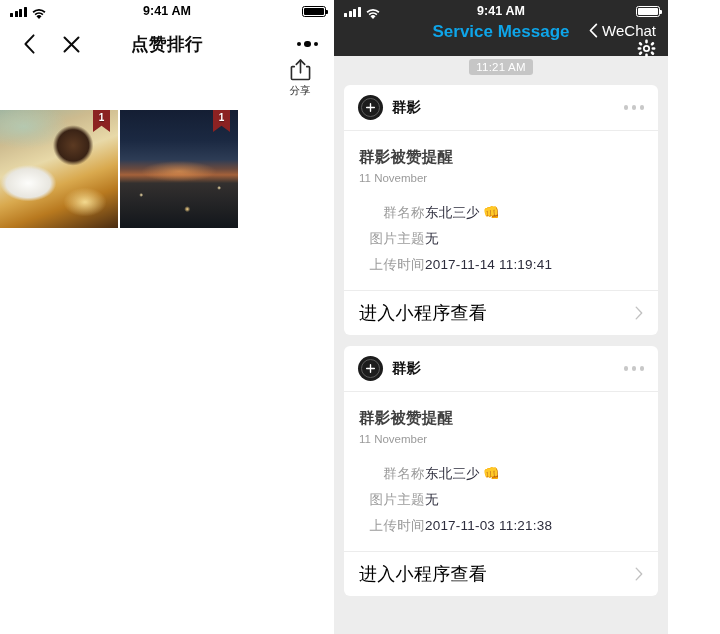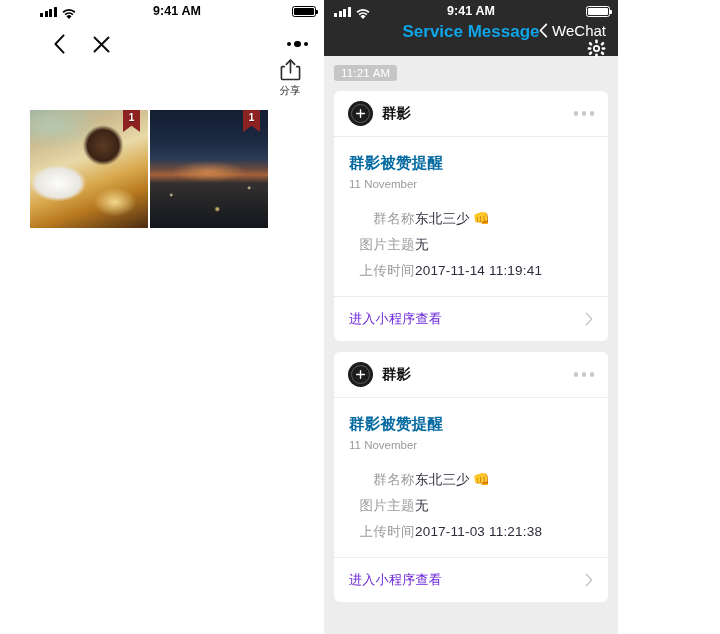--- a/index.html
+++ b/index.html
@@ -2,21 +2,21 @@
 <html><head>
 <meta charset="utf-8">
 <style>
   * { box-sizing: border-box; margin: 0; padding: 0; }
   html, body {
     width: 720px; height: 634px;
     font-family: "Liberation Sans", "DejaVu Sans", sans-serif;
     background: #ffffff;
     overflow: hidden;
   }
-  .screen { position: relative; width: 588px; height: 634px; display: flex; margin-left: 30px; }
+  .screen { position: relative; width: 668px; height: 634px; display: flex; }
 
   
   .left-panel {
     width: 360px; height: 634px;
     background: #ffffff;
     position: relative;
     overflow: hidden;
   }
   .status-bar {
     height: 22px;
@@ -136,21 +136,21 @@
   .r-back { display: flex; align-items: center; gap: 4px; cursor: pointer; z-index: 2; }
   .r-back-chev { width: 9px; height: 15px; }
   .r-back-label { color: #ffffff; font-size: 15px; }
   .r-title {
     position: absolute; left: 0; right: 0; text-align: center;
     color: #0ea5e9; font-size: 17px; font-weight: bold; pointer-events: none;
   }
   .r-gear { margin-left: auto; z-index: 2; cursor: pointer; display: flex; align-items: center; }
 
   .chat-body { padding: 0 10px; position: relative; height: 578px; }
-  .time-pill-wrap { display: flex; padding: 9px 0 10px; }
+  .time-pill-wrap { display: flex; justify-content: center; padding: 3px 0 10px; }
   .time-pill {
     background: #c6c6c6; color: #ffffff; font-size: 11.5px;
     padding: 2px 7px; border-radius: 3px; letter-spacing: 0.2px;
   }
 
   .msg-card {
     background: #ffffff; border-radius: 6px; overflow: hidden; margin-bottom: 11px;
   }
   .card-head {
     height: 46px; display: flex; align-items: center; padding: 0 14px;
@@ -164,33 +164,33 @@
   .avatar::before {
     content: ""; position: absolute; inset: 3px; border-radius: 50%;
     border: 1.6px solid #5a5a5a;
   }
   .avatar-plus { width: 11px; height: 11px; }
   .card-head-name { margin-left: 9px; font-size: 14.5px; font-weight: bold; color: #141414; }
   .card-head-dots { margin-left: auto; display: flex; gap: 3.5px; cursor: pointer; padding: 6px 0; }
   .card-head-dots b { width: 4.5px; height: 4.5px; border-radius: 50%; background: #c8c8c8; display: block; }
 
   .card-body { padding: 16px 15px 16px; }
-  .card-title { font-size: 15.5px; font-weight: bold; color: #0369a1; letter-spacing: 0.2px; }
+  .card-title { font-size: 15.5px; font-weight: bold; color: #404040; letter-spacing: 0.2px; }
   .card-date { font-size: 11.5px; color: #9a9a9a; margin-top: 4px; }
   .kv-list { margin-top: 20px; }
   .kv-row { display: flex; align-items: baseline; margin-bottom: 8px; font-size: 13.5px; }
   .kv-row:last-child { margin-bottom: 0; }
   .kv-key { color: #9b9b9b; width: 66px; flex: 0 0 auto; letter-spacing: 0.4px; text-align: right; }
   .kv-val { color: #2c2c3c; letter-spacing: 0.2px; }
 
   .card-footer {
     border-top: 1px solid #ececec; height: 45px;
     display: flex; align-items: center; padding: 0 15px; cursor: pointer;
   }
-  .card-footer-label { font-size: 13px; color: #6d28d9; letter-spacing: 0.3px; }
+  .card-footer-label { font-size: 18px; color: #000000; letter-spacing: 0.3px; }
   .footer-chev { margin-left: auto; width: 8px; height: 14px; }
 </style>
 </head>
 <body>
 
 <div class="screen">
 
   <div class="left-panel">
 
     <div class="status-bar">
@@ -222,20 +222,21 @@
         <svg class="nav-chevron-left" viewBox="0 0 13 22">
           <polyline points="11,1.5 2,11 11,20.5" fill="none" stroke="#0b0b0b" stroke-width="2.1" stroke-linecap="round" stroke-linejoin="round"></polyline>
         </svg>
       </div>
       <div class="nav-icon-btn" style="margin-left:12px;">
         <svg class="nav-close" viewBox="0 0 18 18">
           <line x1="1.6" y1="1.6" x2="16.4" y2="16.4" stroke="#0b0b0b" stroke-width="2.1" stroke-linecap="round"></line>
           <line x1="16.4" y1="1.6" x2="1.6" y2="16.4" stroke="#0b0b0b" stroke-width="2.1" stroke-linecap="round"></line>
         </svg>
       </div>
+      <div class="l-title">点赞排行</div>
       <div class="l-more">
         <b></b>
           <b class="big"></b>
           <b></b>
       </div>
     </div>
 
     <div class="share-block">
       <svg class="share-ic" viewBox="0 0 22 25">
         <path d="M4.5 9 H2.5 a1 1 0 0 0 -1 1 V21.5 a1 1 0 0 0 1 1 H19.5 a1 1 0 0 0 1 -1 V10 a1 1 0 0 0 -1 -1 H17.5" fill="none" stroke="#2b2b2b" stroke-width="1.7" stroke-linecap="round"></path>

